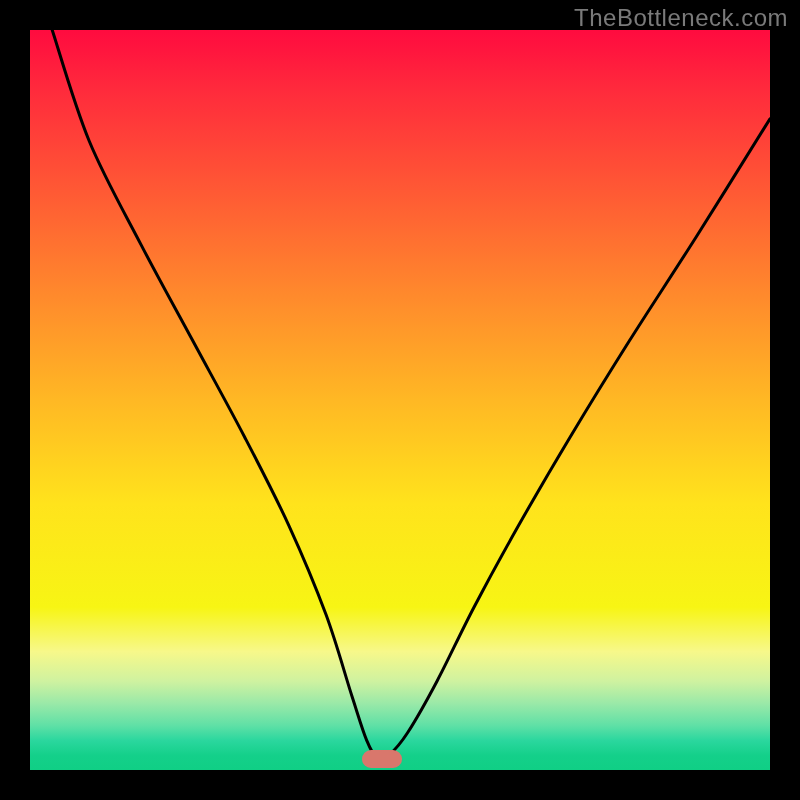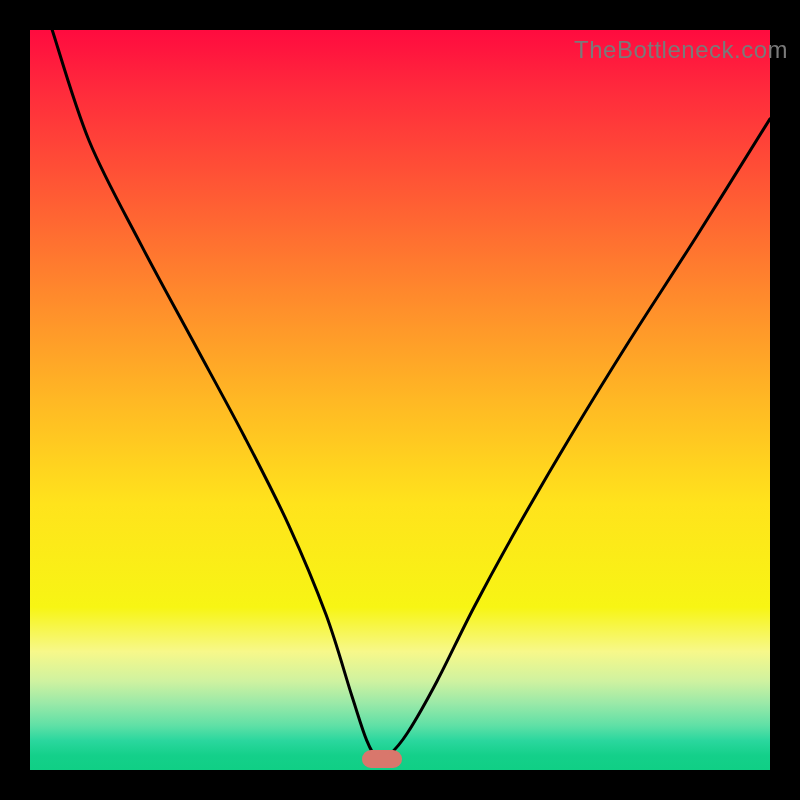--- a/index.html
+++ b/index.html
@@ -19,21 +19,20 @@
   }
   .watermark {
     position: absolute;
     top: 4px;
     right: 12px;
     color: #7a7a7a;
     font-size: 24px;
     font-weight: 500;
     letter-spacing: 0.5px;
     z-index: 5;
-    margin-top: 32px;
   }
   .plot-area {
     position: absolute;
     left: 30px;
     top: 30px;
     width: 740px;
     height: 740px;
     overflow: hidden;
   }
   .gradient {

